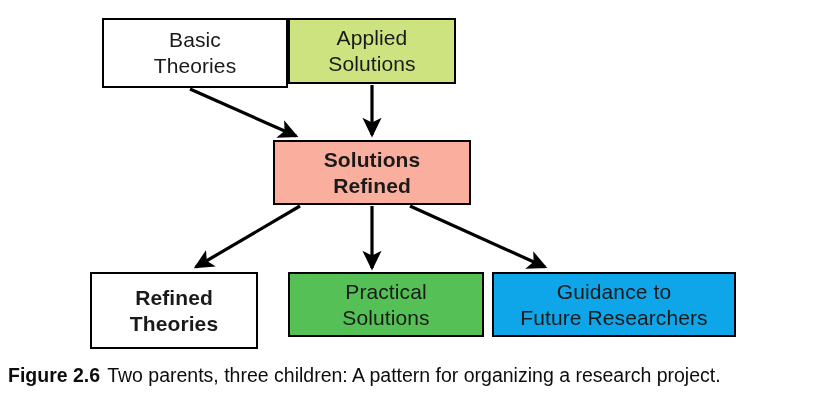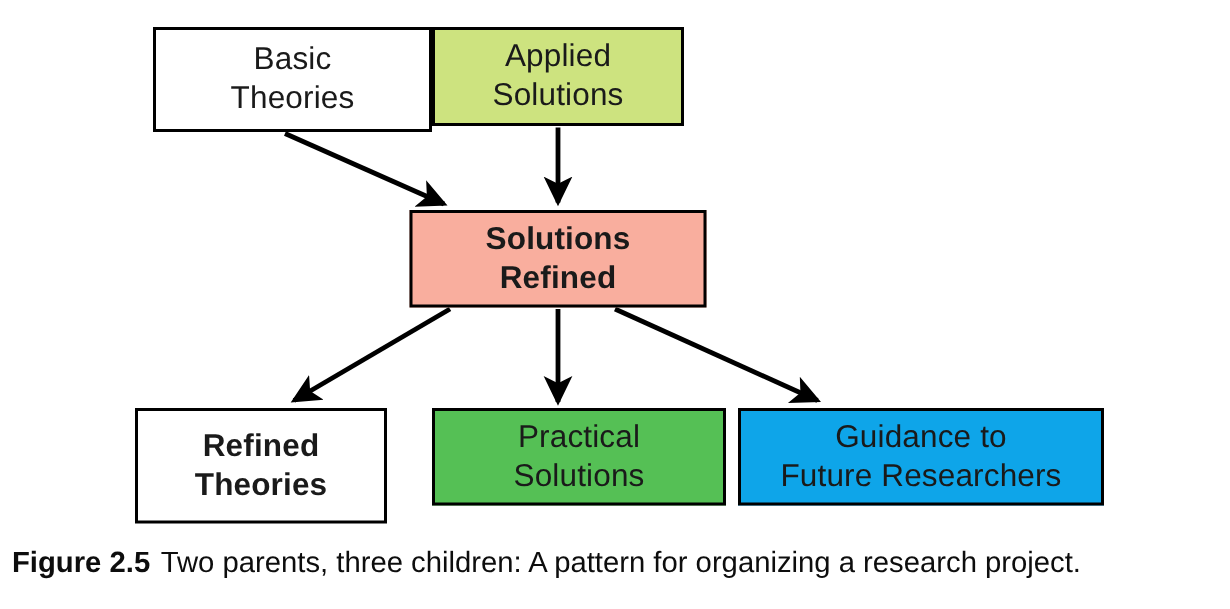--- a/index.html
+++ b/index.html
@@ -143,14 +143,14 @@
   </div>
 
   <div class="node" id="node-guidance-future-researchers">
     <span class="line">Guidance to</span>
     <span class="line">Future Researchers</span>
   </div>
 
 </div>
 
 <div id="figure-caption">
-  <span class="caption-label">Figure 2.5</span><span class="caption-body">Two parents, three children: A pattern for organizing a research project.</span>
+  <span class="caption-label">Figure 2.6</span><span class="caption-body">Two parents, three children: A pattern for organizing a research project.</span>
 </div>
 
 </body></html>

